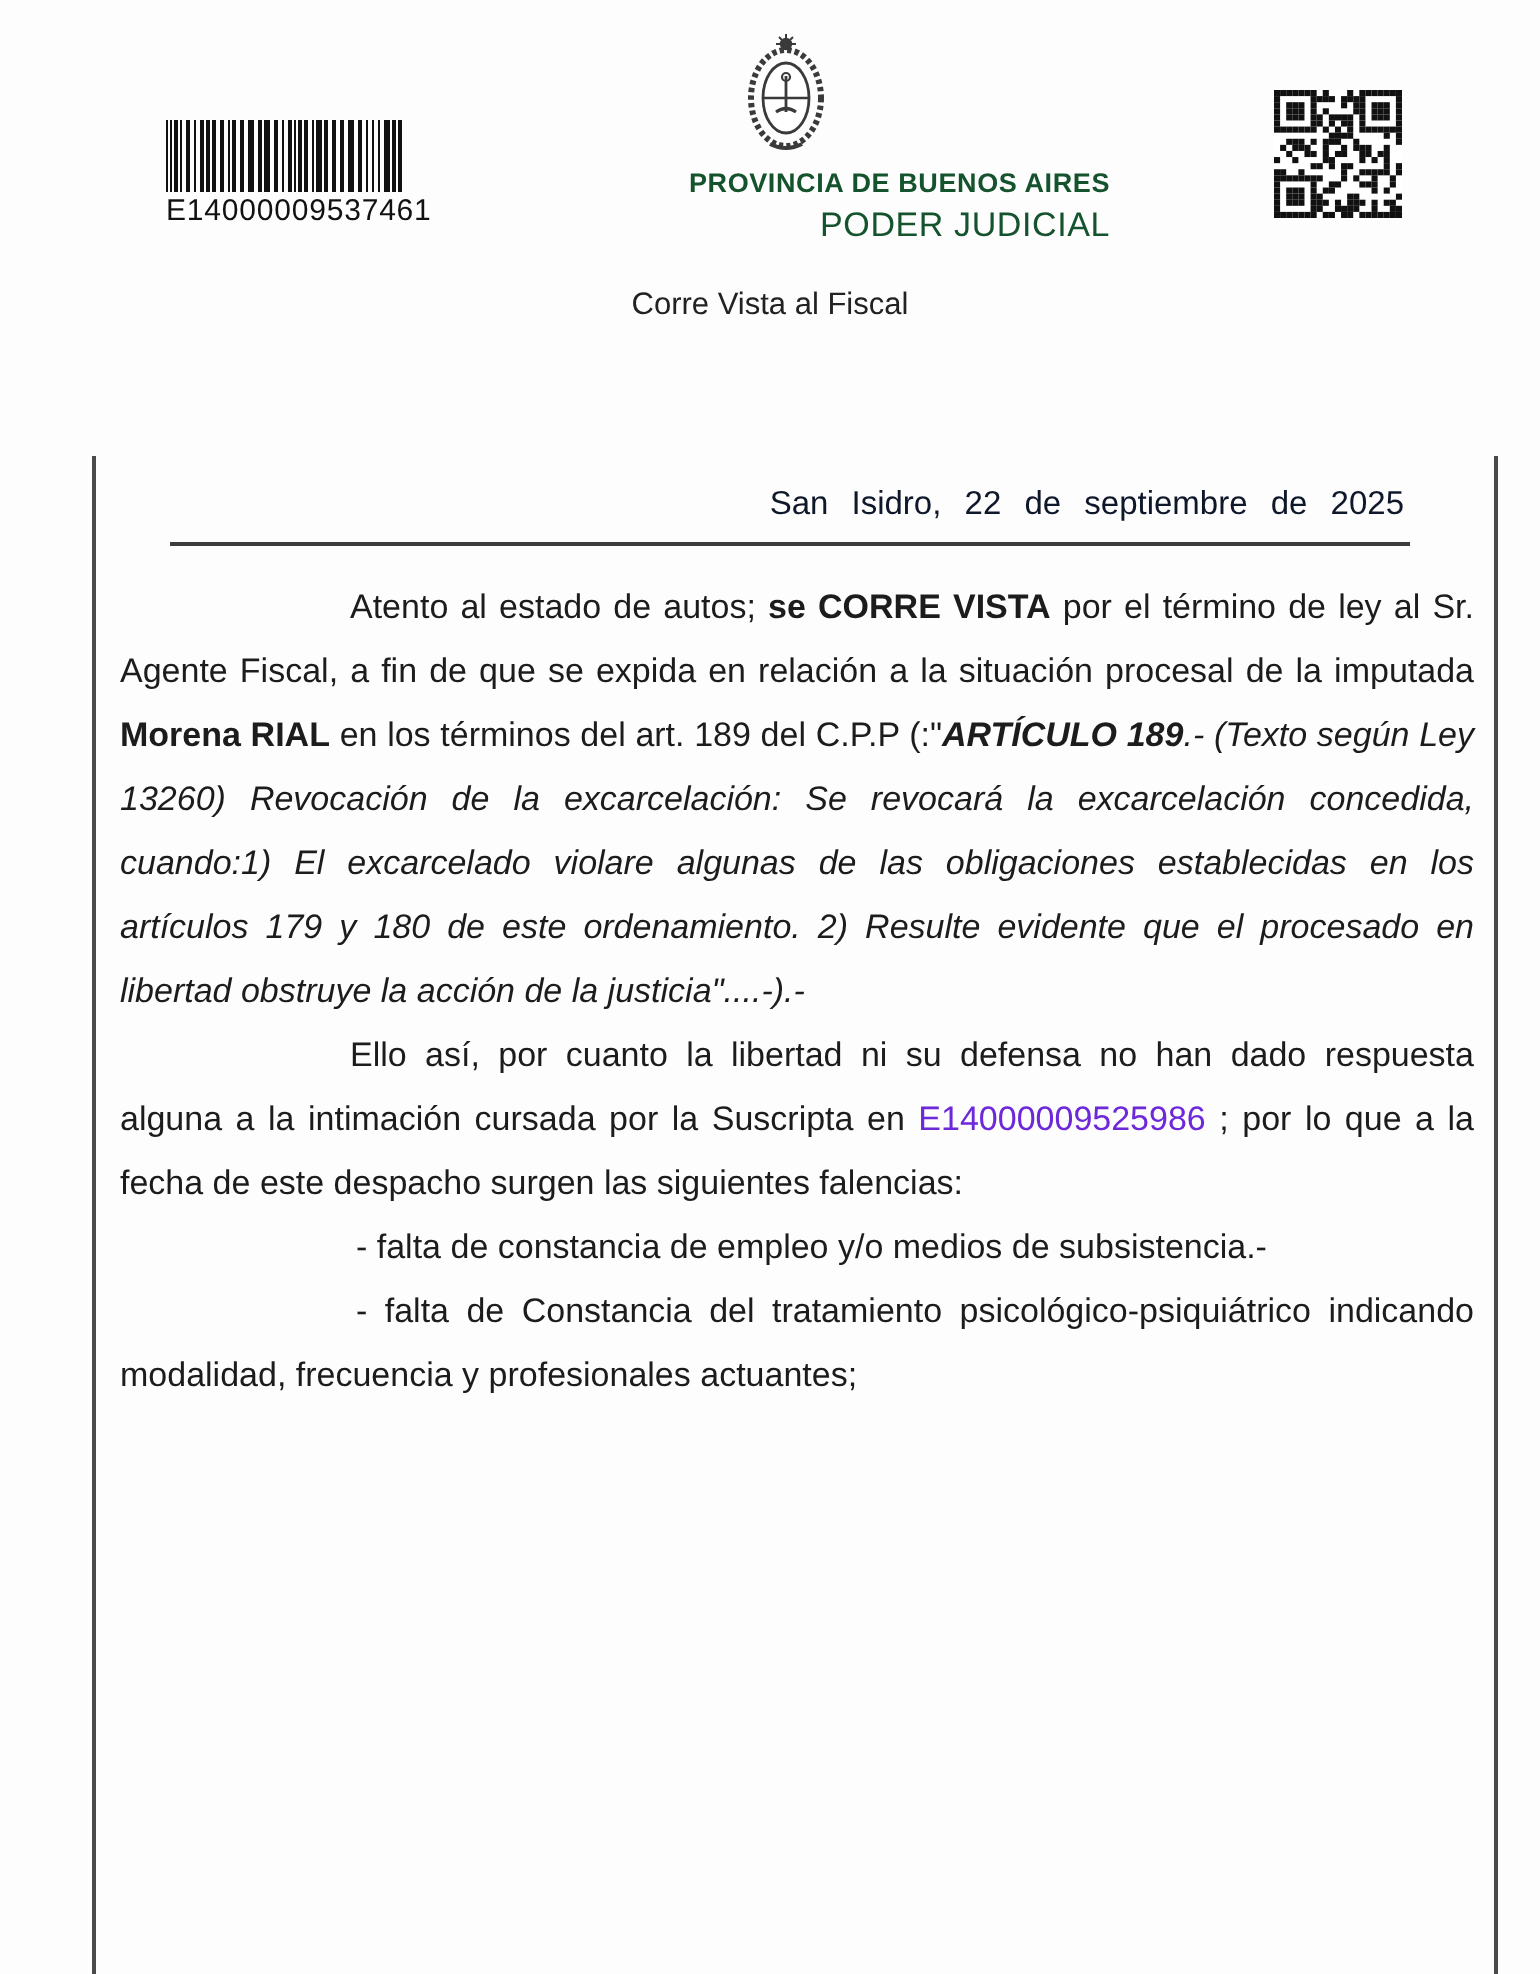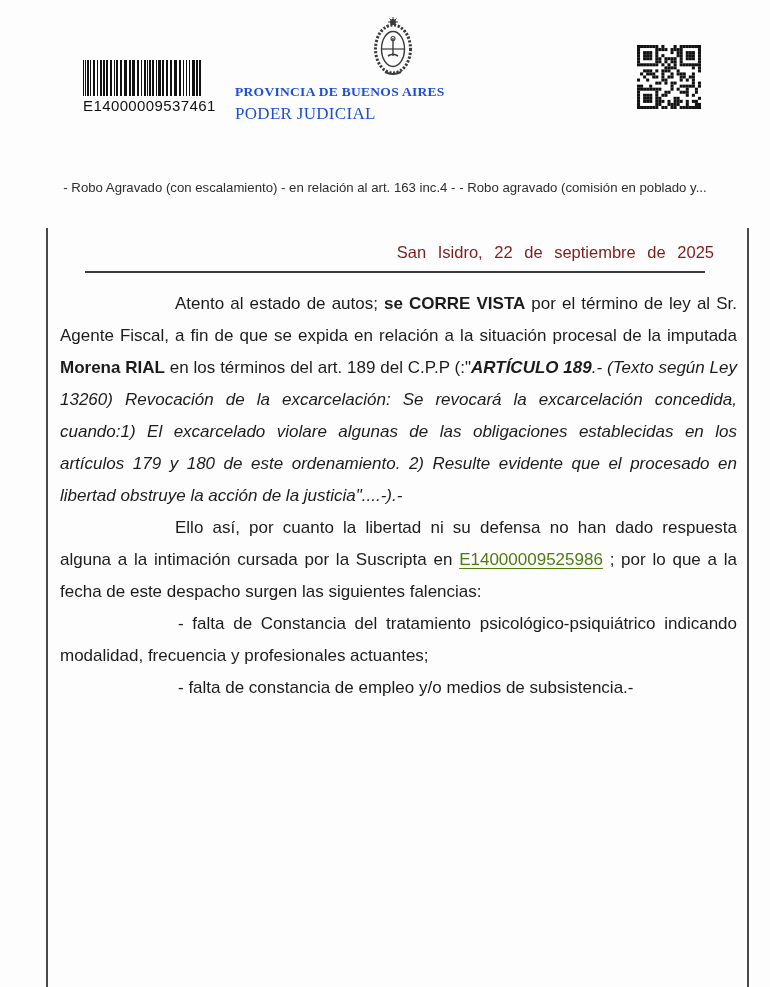--- a/index.html
+++ b/index.html
@@ -13,48 +13,48 @@
   }
   
   .barcode-wrap{position:absolute;left:83px;top:60px;width:130px;}
   .barcode{display:flex;align-items:stretch;height:36px;width:120px;}
   .barcode span{display:block;height:100%;}
   .barcode-label{
     font-size:15px;letter-spacing:.4px;color:#111;margin-top:1px;
     font-family:"Liberation Sans", sans-serif;
   }
   .coat{position:absolute;left:371px;top:16px;width:44px;height:62px;}
-  .org{position:absolute;left:235px;top:84px;width:320px;text-align:left;
-       font-family:Liberation Serif, serif;color:#1d4ed8;}
+  .org{position:absolute;left:235px;top:84px;width:320px;text-align:right;
+       font-family:Liberation Sans, sans-serif;color:#14532d;}
   .org-line1{font-weight:700;font-size:13.5px;letter-spacing:.3px;}
   .org-line2{font-size:17px;margin-top:4px;letter-spacing:.3px;}
   .qr{position:absolute;left:637px;top:45px;width:64px;height:64px;}
   
   .doc-title{position:absolute;left:0;top:144px;width:770px;text-align:center;
              font-size:15.5px;color:#222;}
   .caption{position:absolute;left:35px;top:175px;width:700px;text-align:center;
            font-size:13.2px;color:#2e2e2e;line-height:25px;}
   
   .dateline{position:absolute;left:0;top:243px;width:702px;text-align:right;
-            font-size:16.5px;word-spacing:7px;color:#7f1d1d;padding-left:12px;}
+            font-size:16.5px;word-spacing:7px;color:#0f172a;}
   .date-rule{position:absolute;left:85px;top:271px;width:620px;height:0;
              border-top:2px solid #3c3c3c;}
   
   .vline{position:absolute;top:228px;width:2px;height:759px;background:#4a4a4a;}
   .vline.left{left:46px;}
   .vline.right{left:747px;}
   
   .body-text{position:absolute;left:60px;top:288px;width:677px;
              font-size:17px;line-height:32px;text-align:justify;}
   .body-text p{margin:0;text-indent:115px;}
   .body-text p.item{text-indent:118px;}
   .sb{font-weight:700;}
   .si{font-style:italic;margin-top:48px;}
   .su{text-underline-offset:3px;}
-  .slink{color:#4d7c0f;text-decoration:underline;text-underline-offset:3px;cursor:pointer;margin-top:10px;}
+  .slink{color:#6d28d9;text-underline-offset:3px;cursor:pointer;margin-top:10px;}
 </style>
 </head>
 <body>
 
 <div class="page">
 
   <div class="barcode-wrap">
     <div class="barcode">
         <span style="width:1px;background:#111;margin-right:1px"></span>
         <span style="width:1px;background:#111;margin-right:1px"></span>
@@ -351,30 +351,30 @@
         <rect x="36" y="60" width="3" height="3" fill="#111"></rect>
         <rect x="42" y="60" width="3" height="3" fill="#111"></rect>
         <rect x="45" y="60" width="3" height="3" fill="#111"></rect>
         <rect x="48" y="60" width="3" height="3" fill="#111"></rect>
         <rect x="51" y="60" width="3" height="3" fill="#111"></rect>
         <rect x="54" y="60" width="3" height="3" fill="#111"></rect>
         <rect x="57" y="60" width="3" height="3" fill="#111"></rect>
         <rect x="60" y="60" width="3" height="3" fill="#111"></rect>
       </svg></div>
 
+  <div class="doc-title">Corre Vista al Fiscal</div>
   <div class="caption">
-    <div>- Robo Agravado (con escalamiento) - en relación al art. 163 inc.4 - - Robo agravado (comisión en poblado y...</div>
   </div>
 
   <div class="dateline">San Isidro, 22 de septiembre de 2025</div>
   <div class="date-rule"></div>
 
   <div class="vline left"></div>
   <div class="vline right"></div>
 
   <div class="body-text">
       <p class=""><span>Atento al estado de autos; </span><span class="sb">se CORRE VISTA</span><span> por el término de ley al Sr. Agente Fiscal, a fin de que se expida en relación a la situación procesal de la imputada </span><span class="sb">Morena RIAL</span><span> </span><span class="su">en los términos del art. 189 del C.P.P (</span><span>:"</span><span class="sb si">ARTÍCULO 189</span><span class="si">.- </span><span class="si">(Texto según Ley 13260) </span><span class="si su">Revocación de la excarcelación:</span><span class="si"> Se revocará la excarcelación concedida, cuando:1) El excarcelado violare algunas de las obligaciones establecidas en los artículos 179 y 180 de este ordenamiento. 2) Resulte evidente que el procesado en libertad obstruye la acción de la justicia"....-).-</span></p>
       <p class=""><span>Ello así, por cuanto la libertad ni su defensa</span><span class="su"> no han dado respuesta alguna a la intimación cursada por la Suscripta</span><span> en </span><span class="slink">E14000009525986</span><span> ; por lo que a la fecha de este despacho surgen las siguientes falencias:</span></p>
+      <p class="item"><span>- falta de constancia de empleo y/o medios de subsistencia.-</span></p>
       <p class="item"><span>- falta de Constancia del tratamiento psicológico-psiquiátrico indicando modalidad, frecuencia y profesionales actuantes;</span></p>
-      <p class="item"><span>- falta de constancia de empleo y/o medios de subsistencia.-</span></p>
     </div>
 
 </div>
 
 </body></html>

